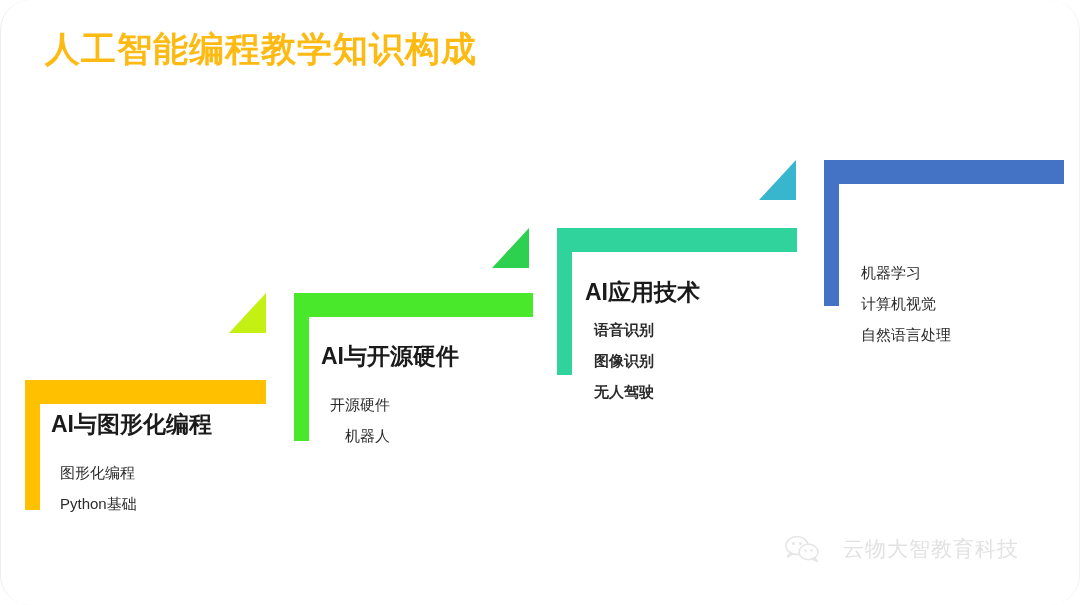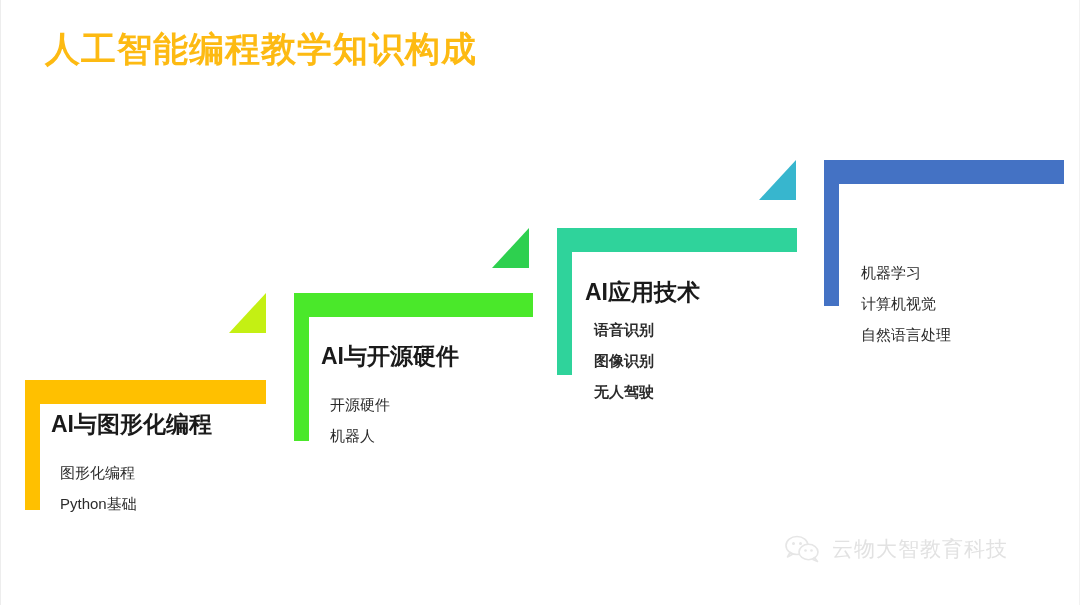--- a/index.html
+++ b/index.html
@@ -10,20 +10,21 @@
   #slide {
     position: relative;
     width: 1080px;
     height: 605px;
     background: #ffffff;
     overflow: hidden;
     font-family: "Liberation Sans", "DejaVu Sans", sans-serif;
     border-left: 1px solid #ededed;
     border-right: 1px solid #f2f2f2;
     box-sizing: border-box;
+    border-radius: 30px;
   }
 
   
   #slide-title {
     position: absolute;
     left: 44px;
     top: 28px;
     font-size: 35px;
     font-weight: bold;
     color: #FDBA12;
@@ -77,21 +78,21 @@
     height: 0;
   }
 
   
   #watermark {
     position: absolute;
     left: 782px;
     top: 534px;
     display: flex;
     align-items: center;
-    gap: 9px;
+    gap: 20px;
     opacity: 1;
   }
   #watermark .wm-text {
     font-size: 21px;
     color: #e2e2e2;
     white-space: nowrap;
     letter-spacing: 1px;
   }
   #watermark svg {
     display: block;
@@ -118,21 +119,21 @@
   <ul class="step-items" style="left:51px; top:457px;">
     <li>图形化编程</li>
     <li>Python基础</li>
   </ul>
 
   <div class="step" id="step-2-wrap" style="left:293px; top:293px; width:239px; height:148px;">
     <div class="bracket-top" style="width:239px; background:#4AE82A;"></div>
     <div class="bracket-side" style="height:148px; background:#4AE82A;"></div>
   </div>
   <div class="step-heading" style="left:320px; top:344px;">AI与开源硬件</div>
-  <ul class="step-items" style="left:321px; top:389px;">
+  <ul class="step-items" style="left:321px; top:389px;text-align:right;">
     <li>开源硬件</li>
     <li>机器人</li>
   </ul>
 
   <div class="step" id="step-3-wrap" style="left:556px; top:228px; width:240px; height:147px;">
     <div class="bracket-top" style="width:240px; background:#2FD39B;"></div>
     <div class="bracket-side" style="height:147px; background:#2FD39B;"></div>
   </div>
   <div class="step-heading" style="left:584px; top:280px;">AI应用技术</div>
   <ul class="step-items" style="left:585px; top:314px;font-weight:bold;">

